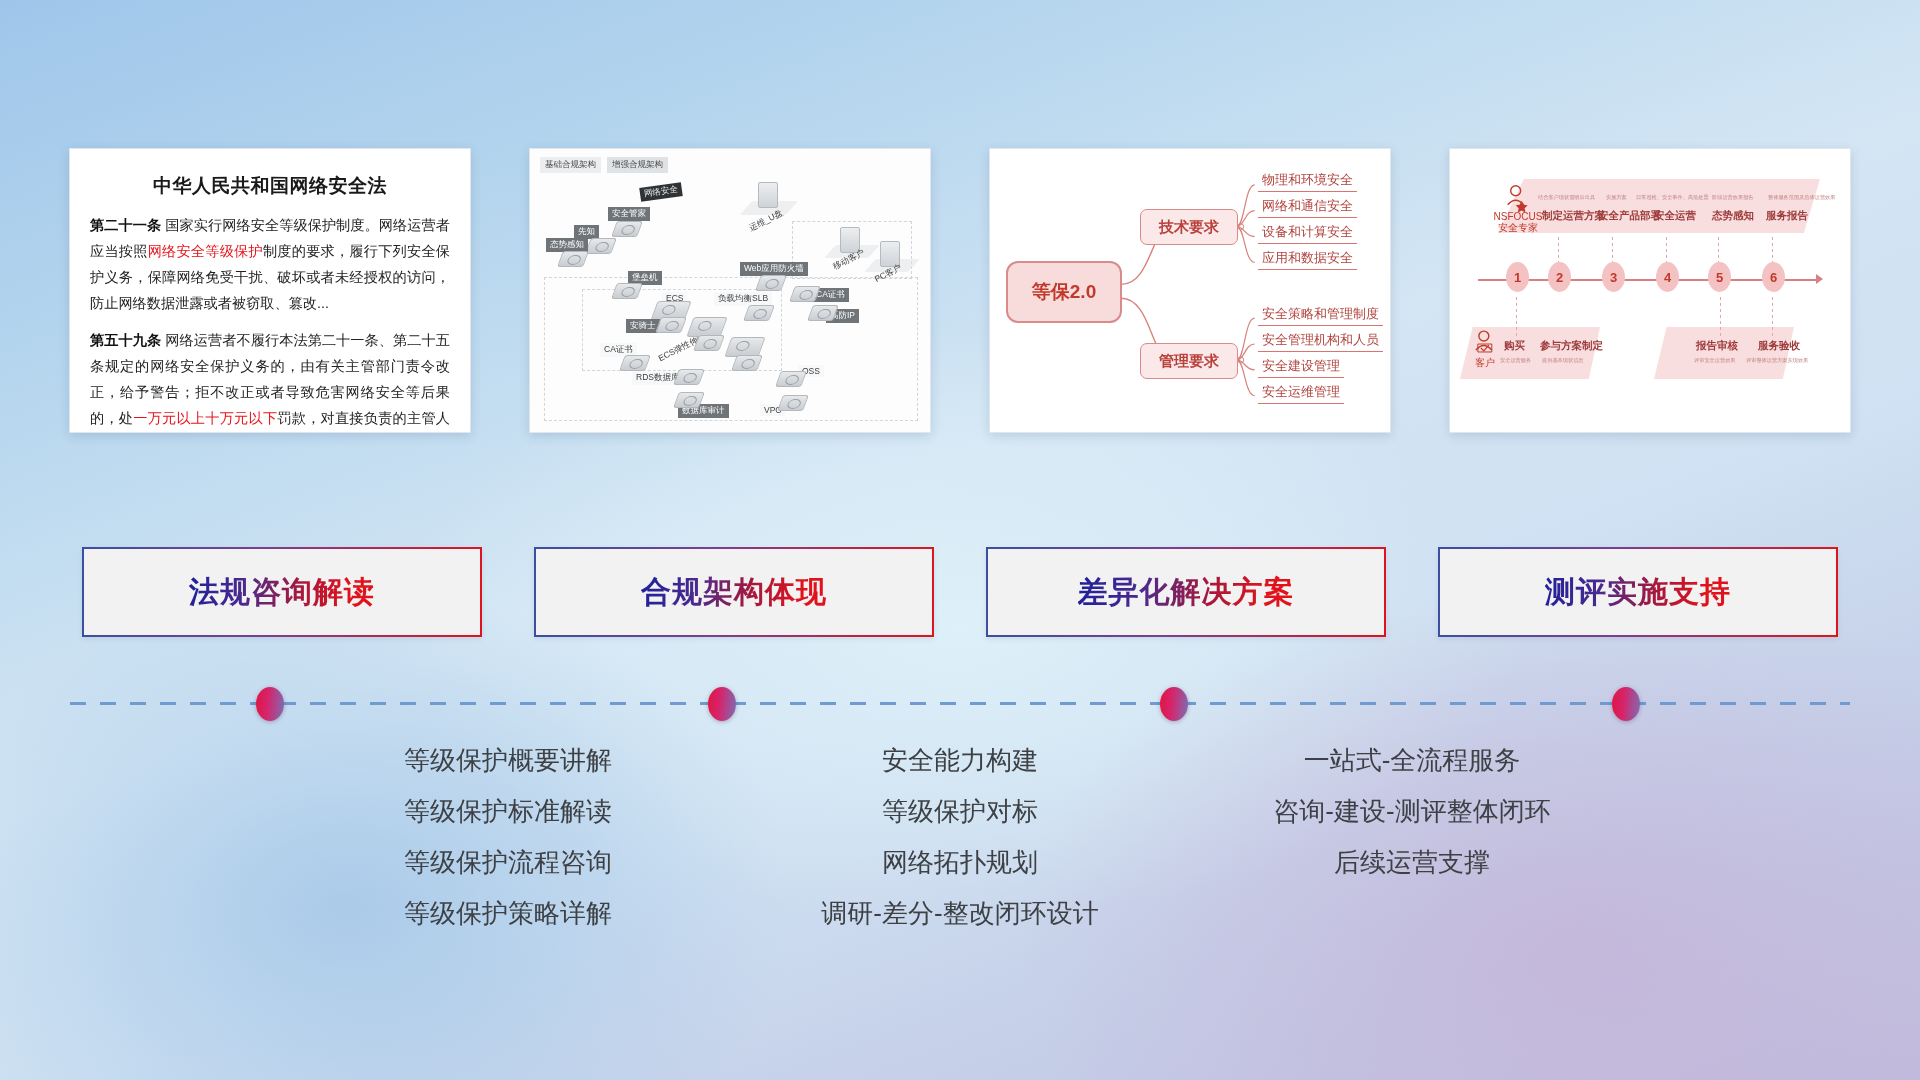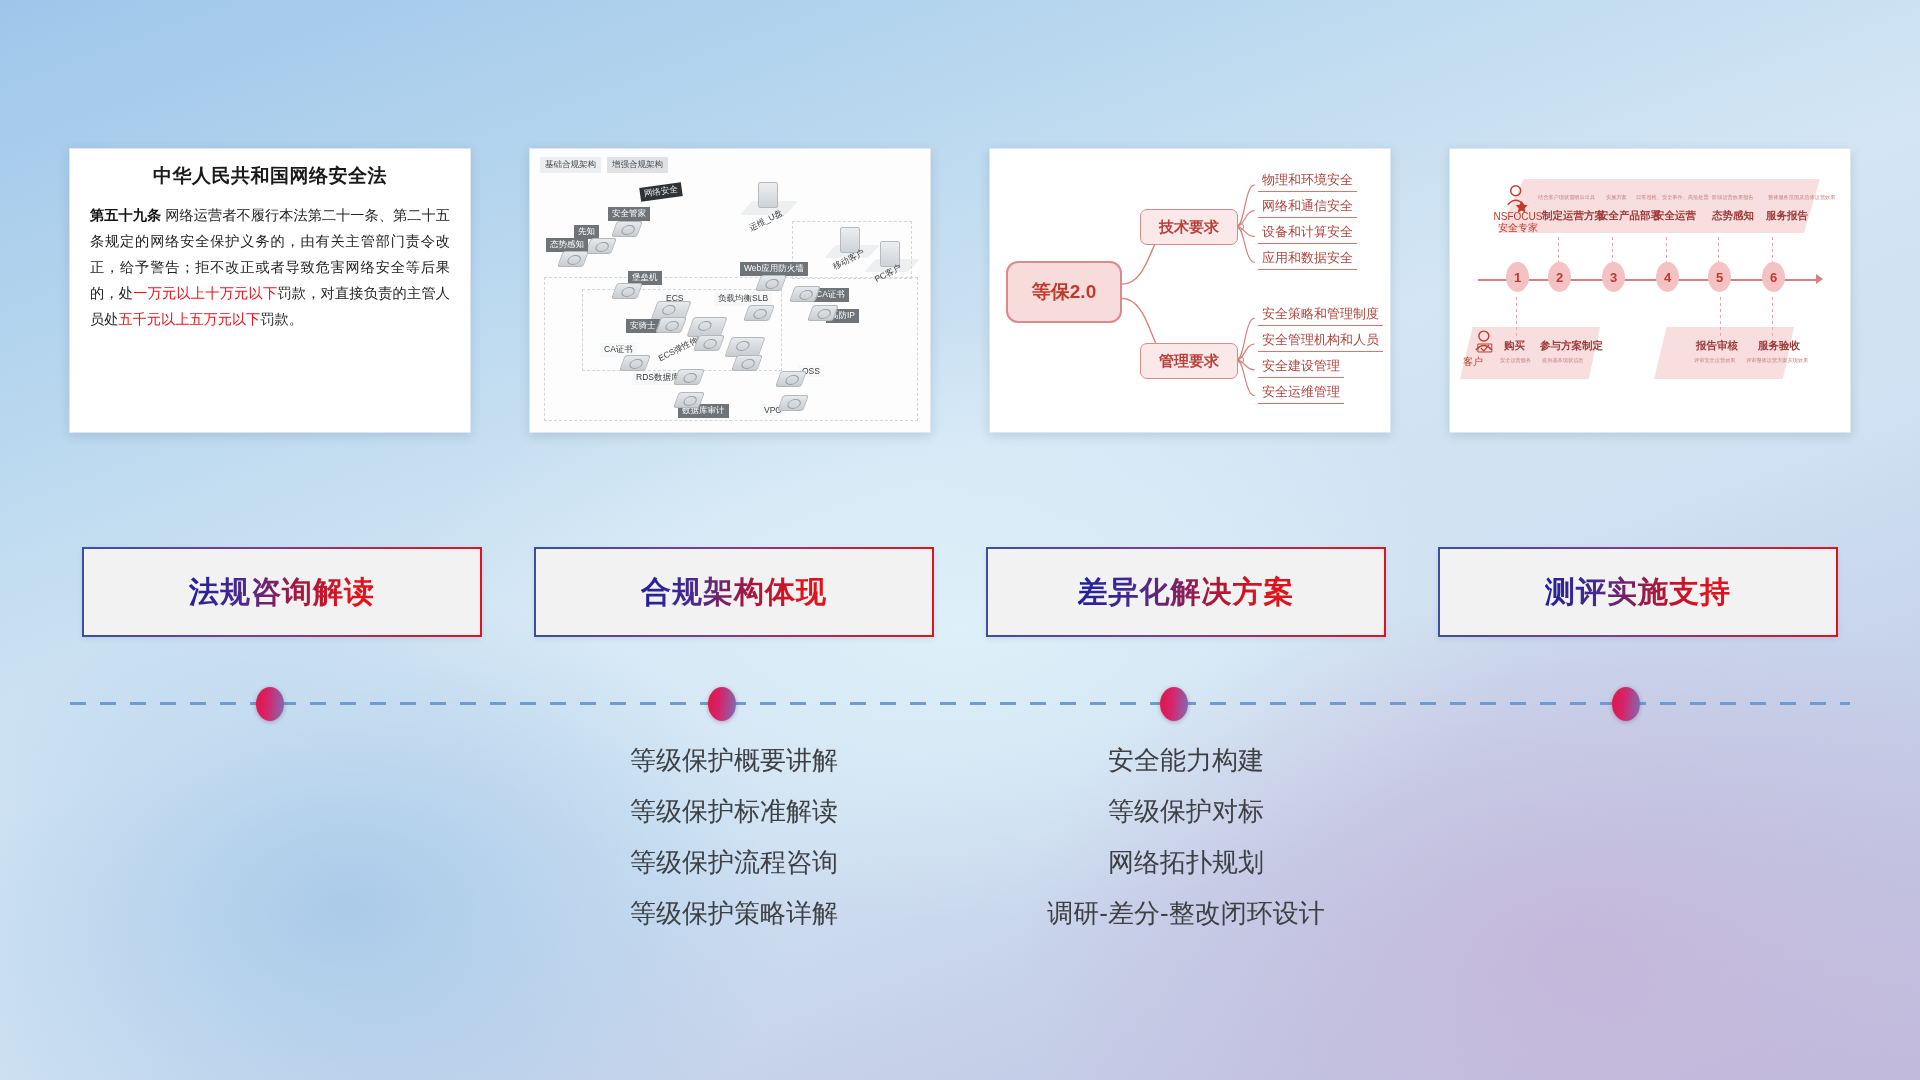--- a/index.html
+++ b/index.html
@@ -22,21 +22,21 @@
   }
   .shot {
     width: 402px; height: 285px;
     background: #ffffff;
     border: 1px solid #dfe6ee;
     box-shadow: 0 3px 10px rgba(40,70,110,0.16);
     position: relative; overflow: hidden;
   }
 
   
-  .law { padding: 14px 20px 8px 20px; }
+  .law { padding: 24px 20px 8px 20px; }
   .law-title {
     text-align: center; font-weight: bold; font-size: 19px;
     color: #1a1a1a; margin-bottom: 13px; letter-spacing: 0.5px;
   }
   .law p {
     font-size: 14.2px; line-height: 26px; color: #222; text-align: justify;
   }
   .law p + p { margin-top: 11px; }
   .law b { font-weight: bold; color: #111; }
   .law .hl { color: #e8131a; }
@@ -159,20 +159,23 @@
     font-size: 26px; color: #3d4044; line-height: 51px; white-space: nowrap;
   }
 </style>
 </head>
 <body>
 
 <div class="cards-row">
 
   <div class="shot law">
     <div class="law-title">中华人民共和国网络安全法</div>
+    <p>
+      <b>第二十一条</b><span> 国家实行网络安全等级保护制度。网络运营者应当按照</span><span class="hl">网络安全等级保护</span><span>制度的要求，履行下列安全保护义务，保障网络免受干扰、破坏或者未经授权的访问，防止网络数据泄露或者被窃取、篡改...</span>
+    </p>
     <p>
       <b>第五十九条</b><span> 网络运营者不履行本法第二十一条、第二十五条规定的网络安全保护义务的，由有关主管部门责令改正，给予警告；拒不改正或者导致危害网络安全等后果的，处</span><span class="hl">一万元以上十万元以下</span><span>罚款，对直接负责的主管人员处</span><span class="hl">五千元以上五万元以下</span><span>罚款。</span>
     </p>
   </div>
 
   <div class="shot arch">
     <div class="tabs">
       <div class="tab">基础合规架构</div>
       <div class="tab sel">增强合规架构</div>
     </div>
@@ -279,21 +282,21 @@
       <circle cx="34" cy="188" r="5" fill="none" stroke="#c0392b" stroke-width="1.4"></circle>
       <path d="M26 202 q8 -9 16 0" fill="none" stroke="#c0392b" stroke-width="1.4"></path>
       <path d="M28 196 h14 v8 h-14z" fill="none" stroke="#c0392b" stroke-width="1"></path>
       <path d="M31 200 l3 3 5 -6" fill="none" stroke="#c0392b" stroke-width="1.2"></path>
     </svg>
 
     <div class="person" style="left:40px;top:62px;width:56px;">
       <span>NSFOCUS</span><br>
       <span>安全专家</span>
     </div>
-    <div class="person" style="left:8px;top:208px;width:30px;font-family:Liberation Mono, monospace;">
+    <div class="person" style="left:20px;top:208px;width:30px;">
       <span>客户</span>
     </div>
 
     <div class="sub" style="left:88px;top:45px;">结合客户现状需明后出具</div>
     <div class="ttl" style="left:92px;top:60px;">制定运营方案</div>
     <div class="sub" style="left:156px;top:45px;">实施方案</div>
     <div class="ttl" style="left:148px;top:60px;">安全产品部署</div>
     <div class="sub" style="left:186px;top:45px;">日常巡检、安全事件、高危处置</div>
     <div class="ttl" style="left:204px;top:60px;">安全运营</div>
     <div class="sub" style="left:262px;top:45px;">阶段运营效果报告</div>
@@ -360,13 +363,18 @@
     <div>等级保护标准解读</div>
     <div>等级保护流程咨询</div>
     <div>等级保护策略详解</div>
   </div>
   <div class="list">
     <div>安全能力构建</div>
     <div>等级保护对标</div>
     <div>网络拓扑规划</div>
     <div>调研-差分-整改闭环设计</div>
   </div>
+  <div class="list">
+    <div>一站式-全流程服务</div>
+    <div>咨询-建设-测评整体闭环</div>
+    <div>后续运营支撑</div>
+  </div>
 </div>
 
 </body></html>

